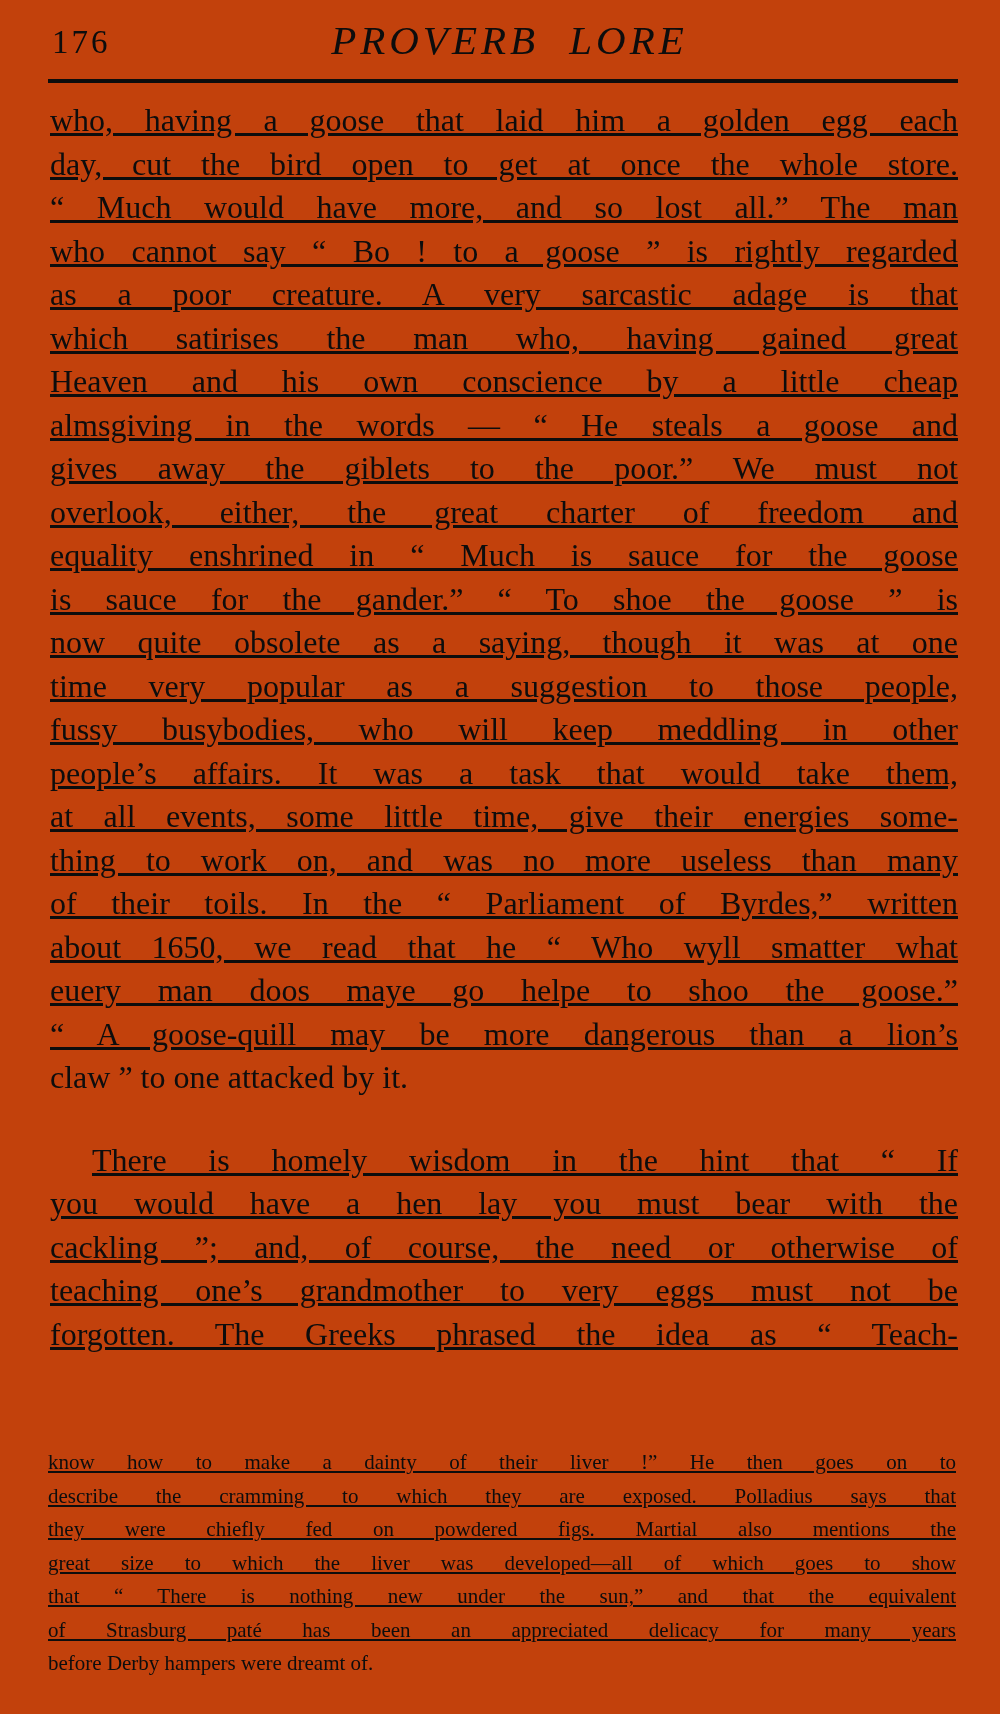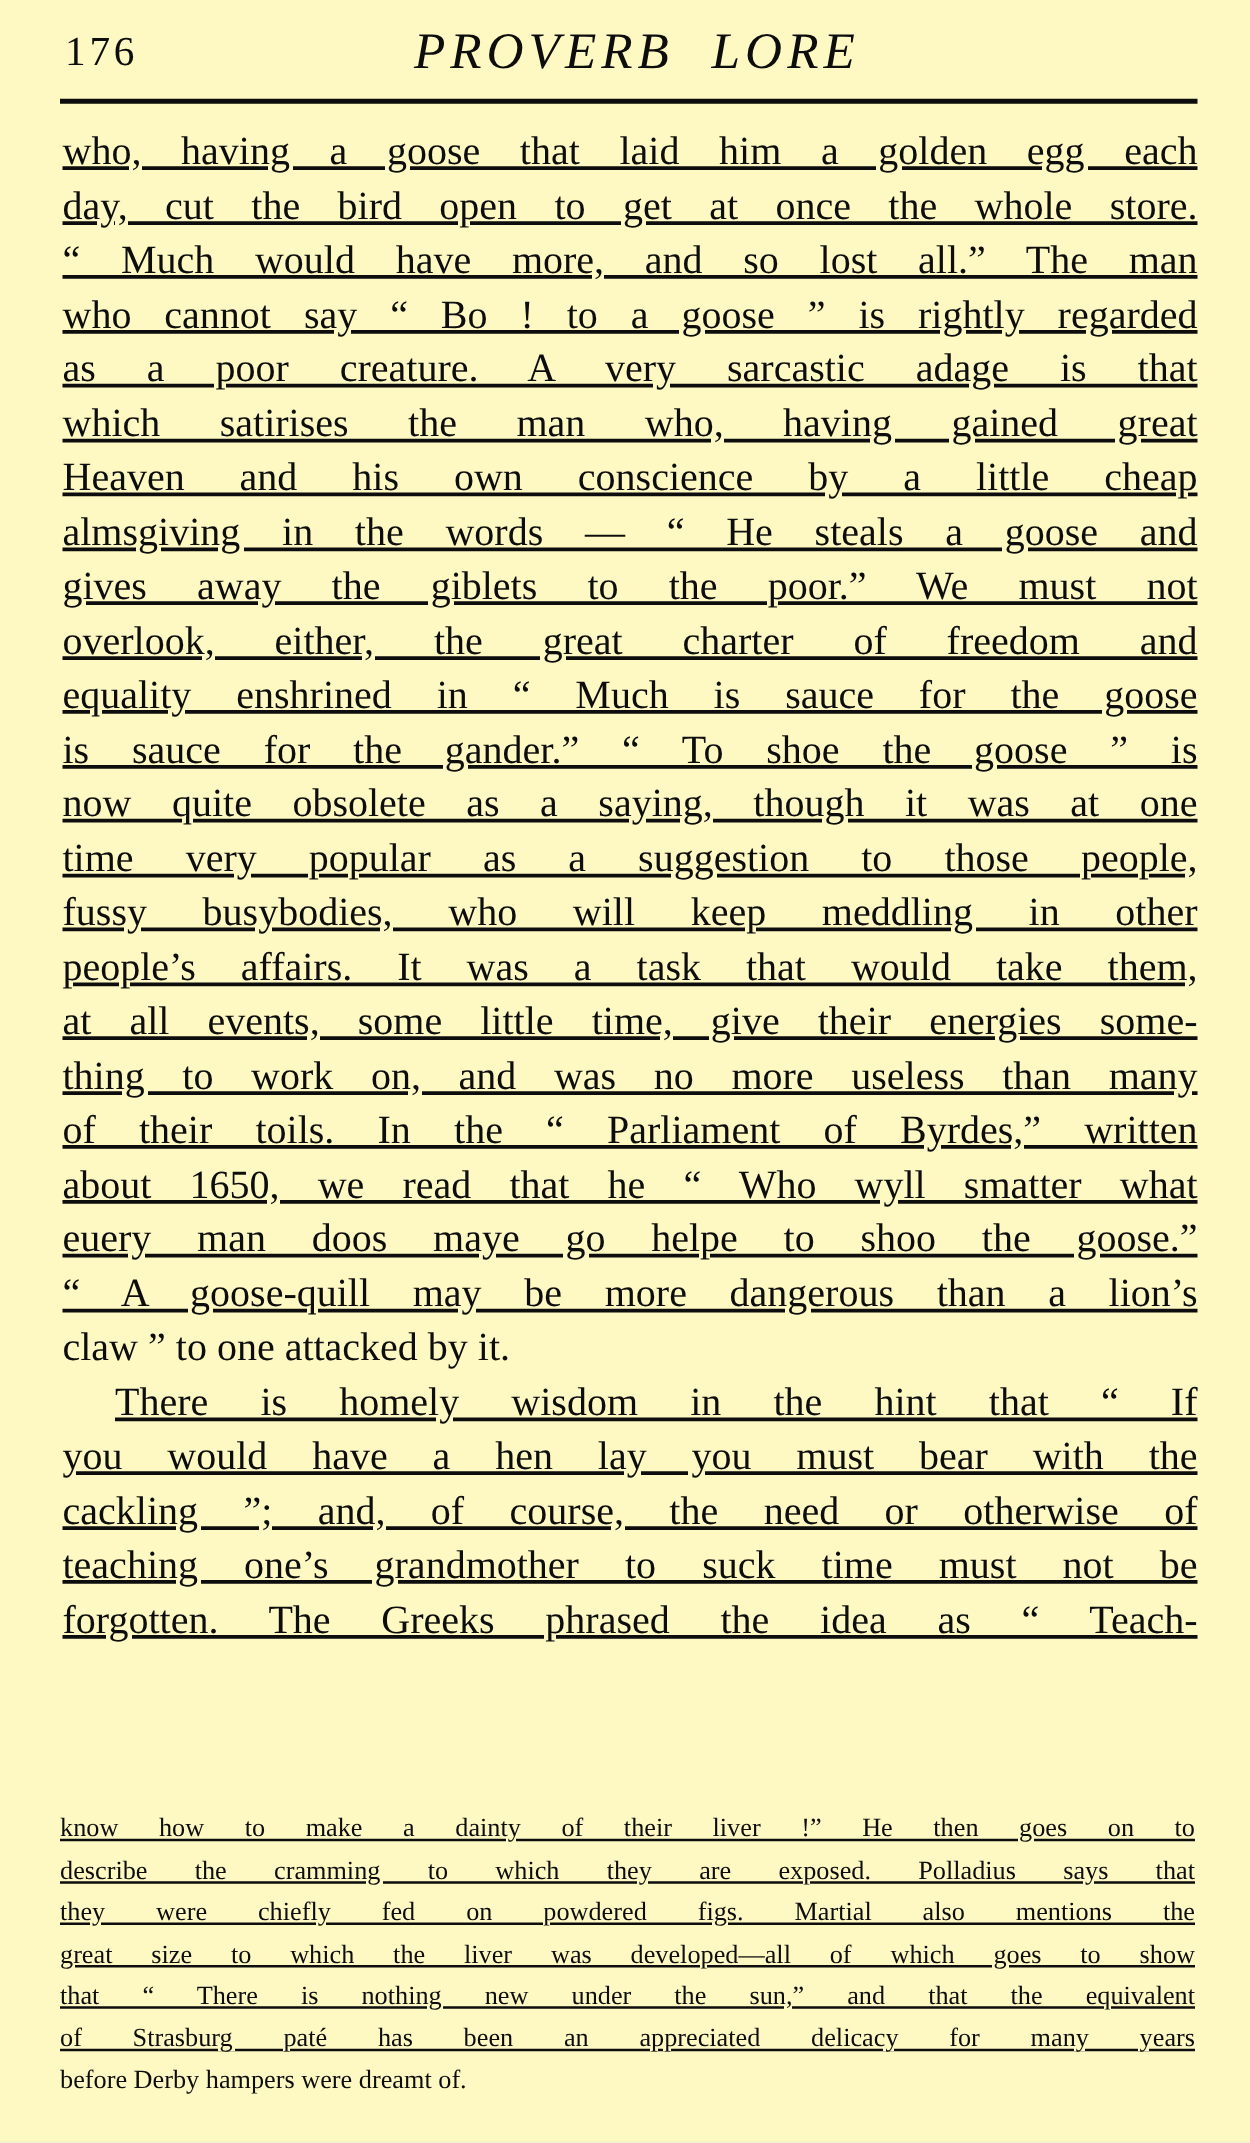--- a/index.html
+++ b/index.html
@@ -4,21 +4,21 @@
 <style>
   html, body {
     margin: 0;
     padding: 0;
     background: #e8e8e8;
   }
   .page {
     position: relative;
     width: 1000px;
     height: 1714px;
-    background: #fef9c3;
+    background: #c2410c;
     color: #0d0d0d;
     font-family: "Liberation Serif", serif;
     overflow: hidden;
     margin: 0 auto;
   }
   .running-header {
     position: absolute;
     top: 16px;
     left: 50px;
     width: 908px;
@@ -65,20 +65,21 @@
   }
   .line.just {
     white-space: normal;
     text-align: justify;
     text-align-last: justify;
     text-justify: inter-word;
     text-decoration: underline;
   }
   .line.indent {
     padding-left: 42px;
+    margin-top: 39px;
   }
   .footnote {
     position: absolute;
     top: 1446px;
     left: 48px;
     width: 908px;
     font-size: 21px;
   }
   .footnote .line {
     line-height: 33.5px;
@@ -120,21 +121,21 @@
       <div class="line just">at all events, some little time, give their energies some-</div>
       <div class="line just">thing to work on, and was no more useless than many</div>
       <div class="line just">of their toils. In the “ Parliament of Byrdes,” written</div>
       <div class="line just">about 1650, we read that he “ Who wyll smatter what</div>
       <div class="line just">euery man doos maye go helpe to shoo the goose.”</div>
       <div class="line just">“ A goose-quill may be more dangerous than a lion’s</div>
       <div class="line">claw ” to one attacked by it.</div>
       <div class="line just indent">There is homely wisdom in the hint that “ If</div>
       <div class="line just">you would have a hen lay you must bear with the</div>
       <div class="line just">cackling ”; and, of course, the need or otherwise of</div>
-      <div class="line just">teaching one’s grandmother to suck time must not be</div>
+      <div class="line just">teaching one’s grandmother to very eggs must not be</div>
       <div class="line just">forgotten. The Greeks phrased the idea as “ Teach-</div>
     </div>
 
   <div class="footnote">
       <div class="line just">know how to make a dainty of their liver !” He then goes on to</div>
       <div class="line just">describe the cramming to which they are exposed. Polladius says that</div>
       <div class="line just">they were chiefly fed on powdered figs. Martial also mentions the</div>
       <div class="line just">great size to which the liver was developed—all of which goes to show</div>
       <div class="line just">that “ There is nothing new under the sun,” and that the equivalent</div>
       <div class="line just">of Strasburg paté has been an appreciated delicacy for many years</div>

